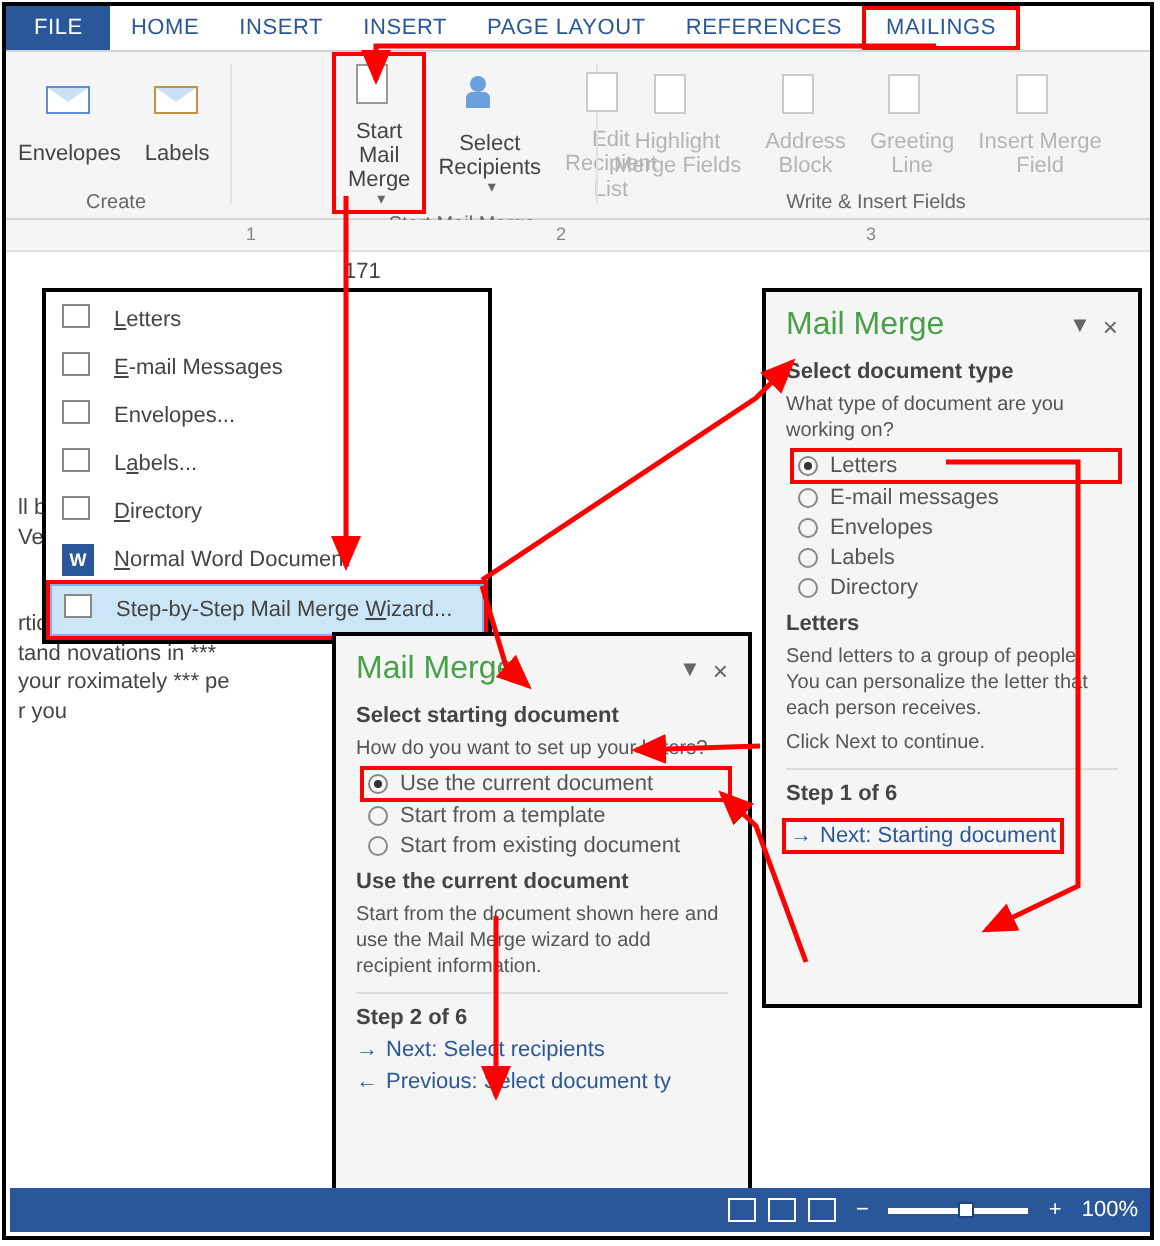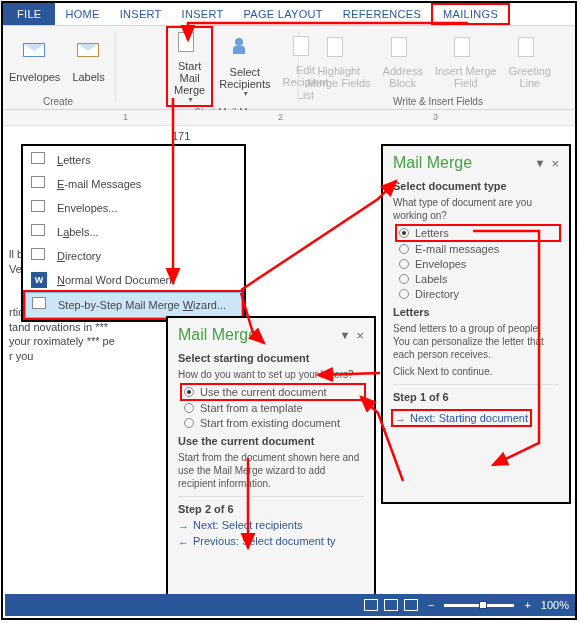--- a/index.html
+++ b/index.html
@@ -152,29 +152,29 @@
           <div class="ic">
               <div class="ic-doc dis"></div>
             </div>
           <span style="white-space:pre-line">Address
 Block</span>
         </div>
         <div class="ritem dis">
           <div class="ic">
               <div class="ic-doc dis"></div>
             </div>
+          <span style="white-space:pre-line">Greeting
+Line</span>
+        </div>
+        <div class="ritem dis">
+          <div class="ic">
+              <div class="ic-doc dis"></div>
+            </div>
           <span style="white-space:pre-line">Insert Merge
 Field</span>
-        </div>
-        <div class="ritem dis">
-          <div class="ic">
-              <div class="ic-doc dis"></div>
-            </div>
-          <span style="white-space:pre-line">Greeting
-Line</span>
         </div>
       </div>
       <div class="grp-label">Write &amp; Insert Fields</div>
     </div>
   </div>
 
   <div class="ruler">
     <span class="tick" style="left:120px;">1</span>
     <span class="tick" style="left:275px;">2</span>
     <span class="tick" style="left:430px;">3</span>

